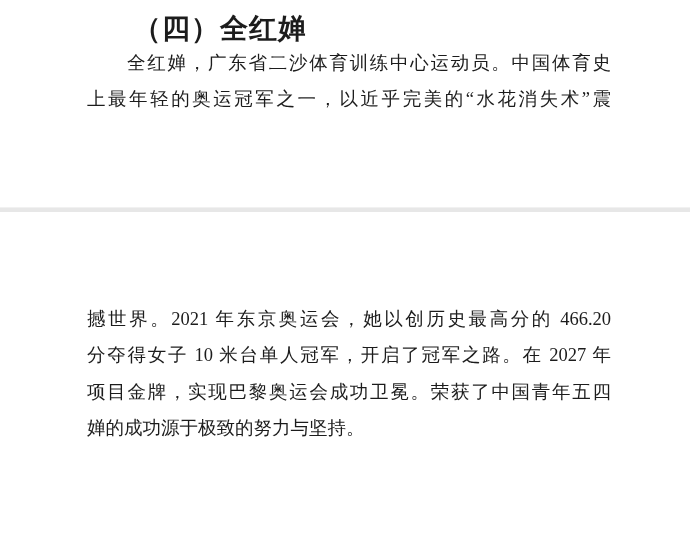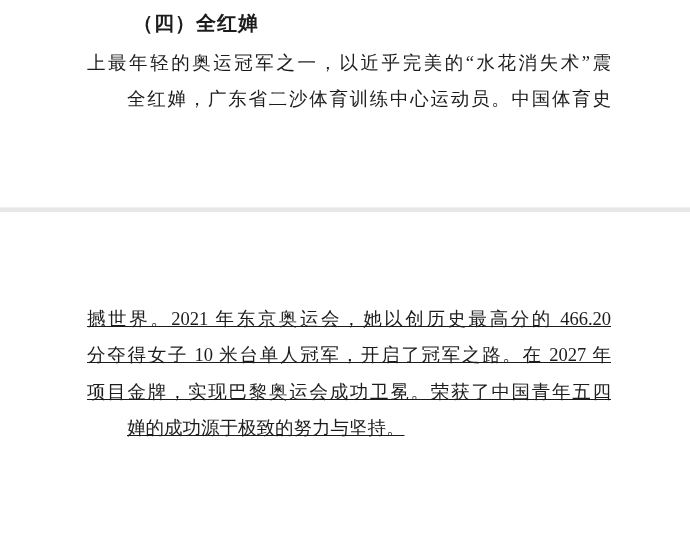--- a/index.html
+++ b/index.html
@@ -21,69 +21,68 @@
     width:690px;
     height:559px;
     background:var(--bg);
     color:var(--text);
   }
   .heading{
     position:absolute;
     left:133px;
     top:10px;
     margin:0;
-    font-size:20px;
+    font-size:28px;
     font-weight:bold;
     letter-spacing:1px;
     white-space:nowrap;
   }
   .textblock{
     position:absolute;
     left:87px;
     width:524px;
   }
   .textblock.p1{ top:45px; }
-  .textblock.p2{ top:301px;text-decoration:underline; }
+  .textblock.p2{ top:301px; }
   .line{
     height:36.45px;
     line-height:36.45px;
     font-size:18.5px;
     text-align:justify;
     text-align-last:justify;
     text-justify:inter-character;
     white-space:nowrap;
     overflow:hidden;
   }
   .line.indent{ text-indent:40px; }
   .line.last{
     text-align:left;
     text-align-last:left;
-    margin-left:40px;
   }
   .page-separator{
     position:absolute;
     left:0;
     top:207px;
     width:690px;
     height:5px;
     background:var(--separator);
     border-top:1px solid #f1f1f1;
     box-sizing:border-box;
   }
 </style>
 </head>
 <body>
 
 <div class="screen">
 
   <section class="page-1">
     <h2 class="heading">（四）全红婵</h2>
     <div class="textblock p1">
+      <div class="line indent">全红婵，广东省二沙体育训练中心运动员。中国体育史</div>
       <div class="line">上最年轻的奥运冠军之一，以近乎完美的“水花消失术”震</div>
-      <div class="line indent">全红婵，广东省二沙体育训练中心运动员。中国体育史</div>
     </div>
   </section>
 
   <div class="page-separator"></div>
 
   <section class="page-2">
     <div class="textblock p2">
       <div class="line">撼世界。2021 年东京奥运会，她以创历史最高分的 466.20</div>
       <div class="line">分夺得女子 10 米台单人冠军，开启了冠军之路。在 2027 年</div>
       <div class="line">项目金牌，实现巴黎奥运会成功卫冕。荣获了中国青年五四</div>

